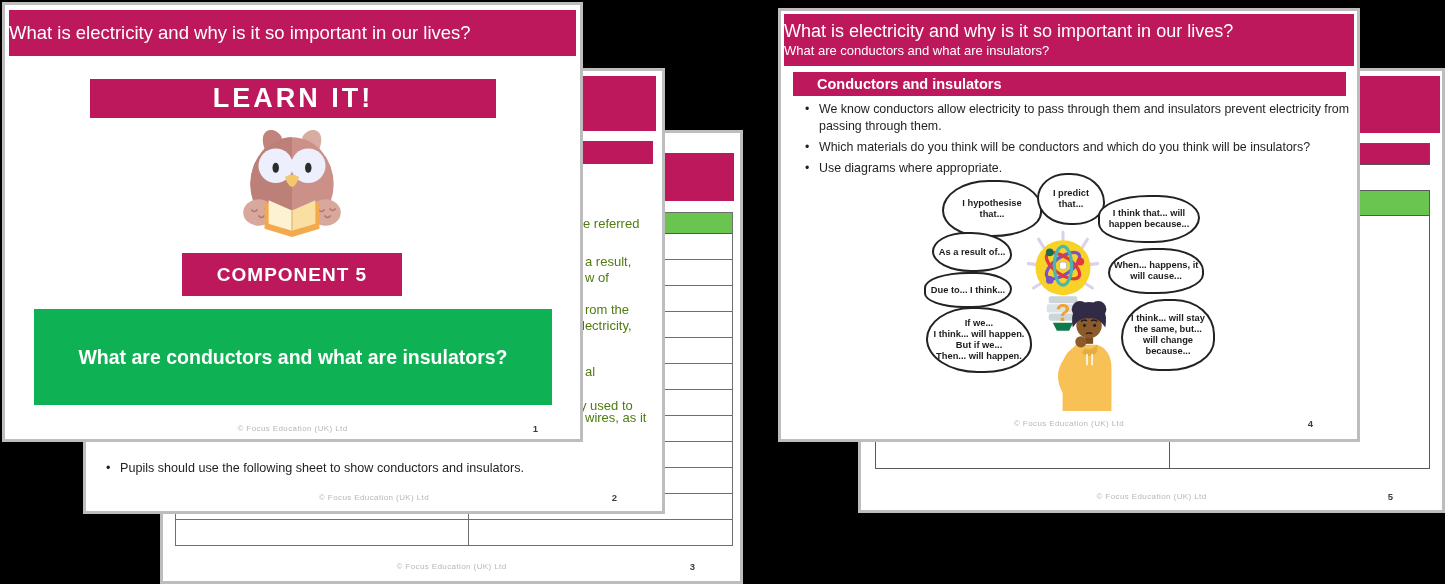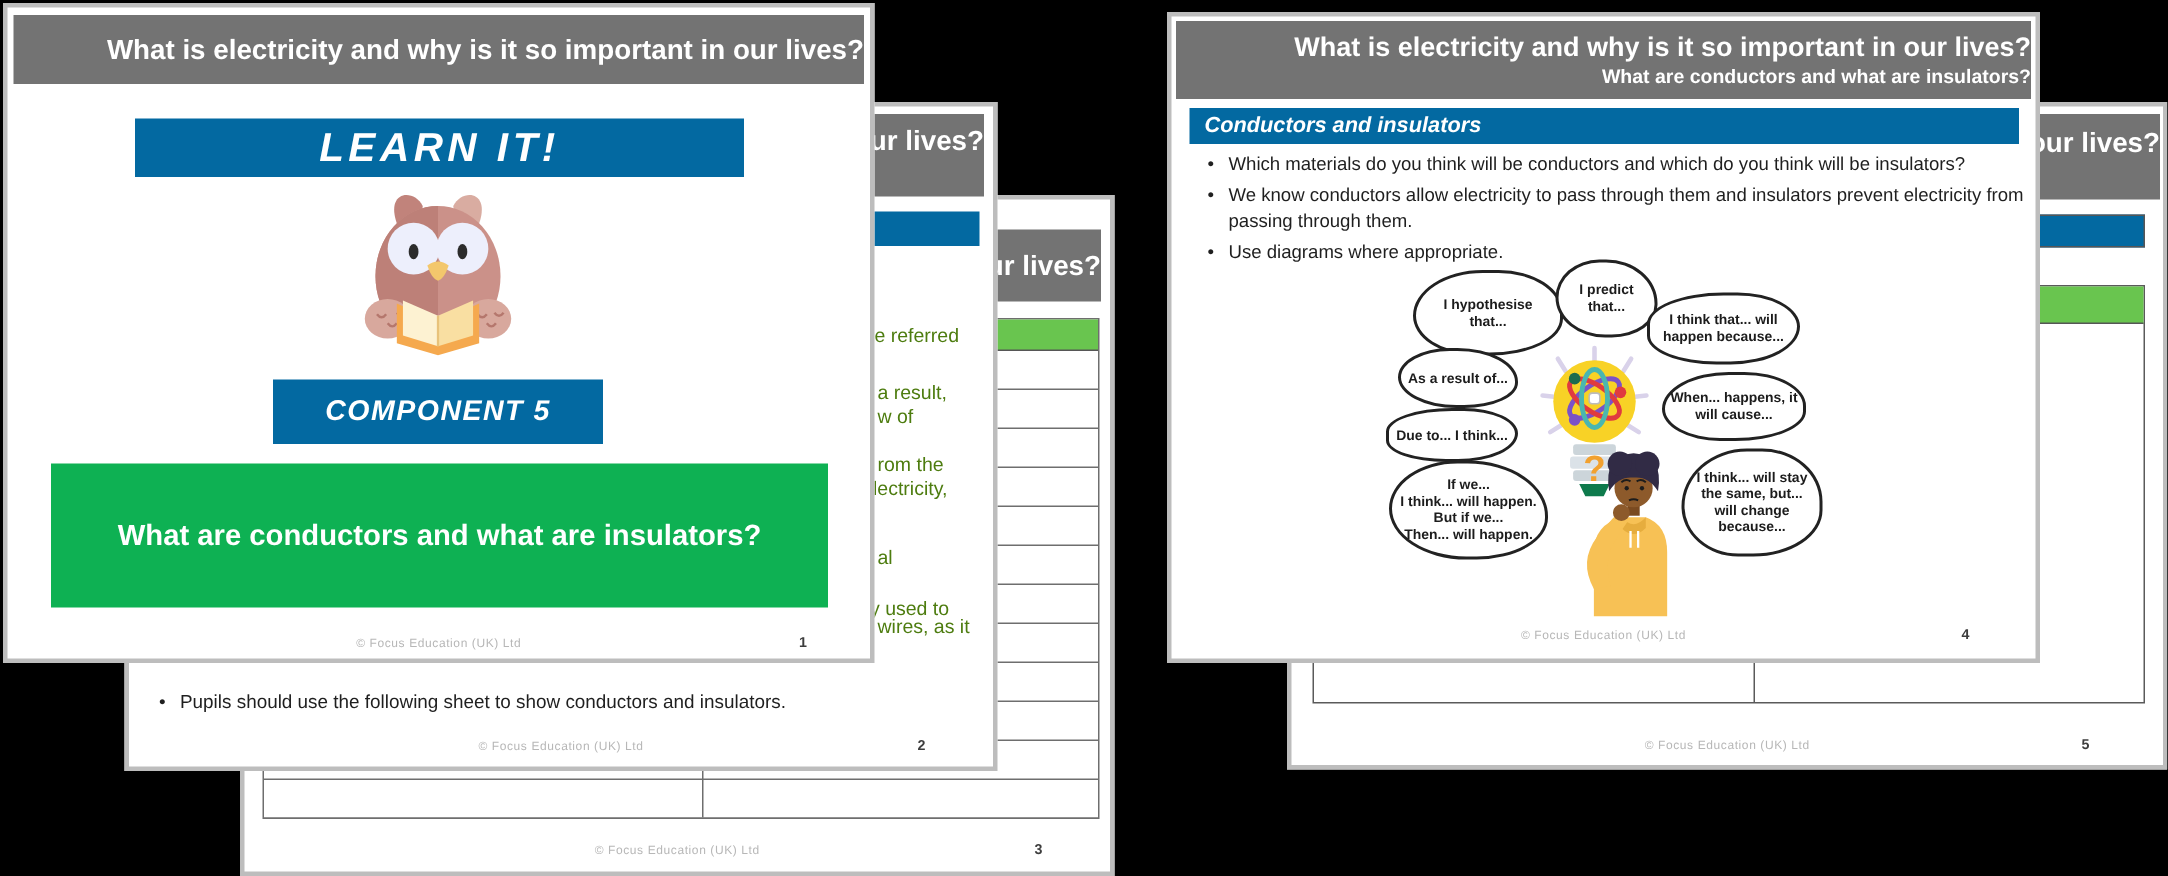--- a/index.html
+++ b/index.html
@@ -1,21 +1,21 @@
 <!DOCTYPE html>
 <html><head>
 <meta charset="utf-8">
 <style>
   html,body{margin:0;padding:0;background:#000;}
   .stage{position:relative;width:1445px;height:584px;background:#000;overflow:hidden;
          font-family:"Liberation Sans","DejaVu Sans",sans-serif;}
   .slide{position:absolute;background:#fff;border:3px solid #bdbdbd;box-sizing:border-box;}
-  .tbar{position:absolute;background:#737373;color:#fff;font-weight:bold;text-align:right;
+  .tbar{position:absolute;background:#be185d;color:#fff;font-weight:normal;text-align:left;
         white-space:nowrap;overflow:hidden;}
-  .lgreen{background:#0369a1;font-style:italic;}
+  .lgreen{background:#be185d;}
   .banner{position:absolute;color:#fff;font-weight:bold;text-align:center;overflow:hidden;white-space:nowrap;}
   .copy{position:absolute;left:0;right:0;text-align:center;font-size:8px;color:#b7b7b7;letter-spacing:.4px;}
   .pnum{position:absolute;font-size:9.5px;color:#3d3d3d;font-weight:bold;}
   .frag{position:absolute;font-size:13px;color:#4d7c0f;white-space:nowrap;}
   .bullets{position:absolute;color:#1f1f1f;font-size:12.4px;line-height:17px;}
   .bullets .li{position:relative;padding-left:18px;margin-bottom:4px;}
   .bullets .li::before{content:"•";position:absolute;left:4px;top:0;}
   .bubble{position:absolute;background:#fff;border:2px solid #222;display:flex;align-items:center;
           justify-content:center;text-align:center;font-weight:bold;font-size:9.3px;line-height:1.18;
           color:#1c1c1c;white-space:pre-line;padding:3px;box-sizing:border-box;z-index:3;}
@@ -115,24 +115,24 @@
     </div>
     <div class="copy" style="bottom:9px;">© Focus Education (UK) Ltd</div>
     <div class="pnum" style="right:49px;bottom:8px;">5</div>
   </div>
 
   <div class="slide" style="left:778px;top:8px;width:582px;height:434px;z-index:40;">
     <div class="tbar" style="left:3px;top:3px;right:3px;height:52px;padding-top:6px;box-sizing:border-box;">
       <div style="font-size:18px;line-height:22px;">What is electricity and why is it so important in our lives?</div>
       <div style="font-size:13px;line-height:18px;">What are conductors and what are insulators?</div>
     </div>
-    <div class="banner lgreen" style="left:12px;top:61px;width:553px;height:24px;line-height:24px;font-size:14.5px;text-align:left;padding-left:10px;box-sizing:border-box;">Conductors and insulators</div>
+    <div class="banner lgreen" style="left:12px;top:61px;width:553px;height:24px;line-height:24px;font-size:14.5px;text-align:left;padding-left:24px;box-sizing:border-box;">Conductors and insulators</div>
     <div class="bullets" style="left:20px;top:90px;width:552px;">
+      <div class="li"><span>We know conductors allow electricity to pass through them and insulators prevent electricity from passing through them.</span></div>
       <div class="li"><span>Which materials do you think will be conductors and which do you think will be insulators?</span></div>
-      <div class="li"><span>We know conductors allow electricity to pass through them and insulators prevent electricity from passing through them.</span></div>
       <div class="li"><span>Use diagrams where appropriate.</span></div>
     </div>
 
     <div class="bubble r1" style="left:161px;top:169px;width:100px;height:57px;">I hypothesise
 that...</div>
     <div class="bubble r2" style="left:256px;top:162px;width:68px;height:52px;">I predict
 that...</div>
     <div class="bubble r3" style="left:317px;top:184px;width:102px;height:48px;">I think that... will
 happen because...</div>
     <div class="bubble r2" style="left:151px;top:221px;width:80px;height:40px;">As a result of...</div>

